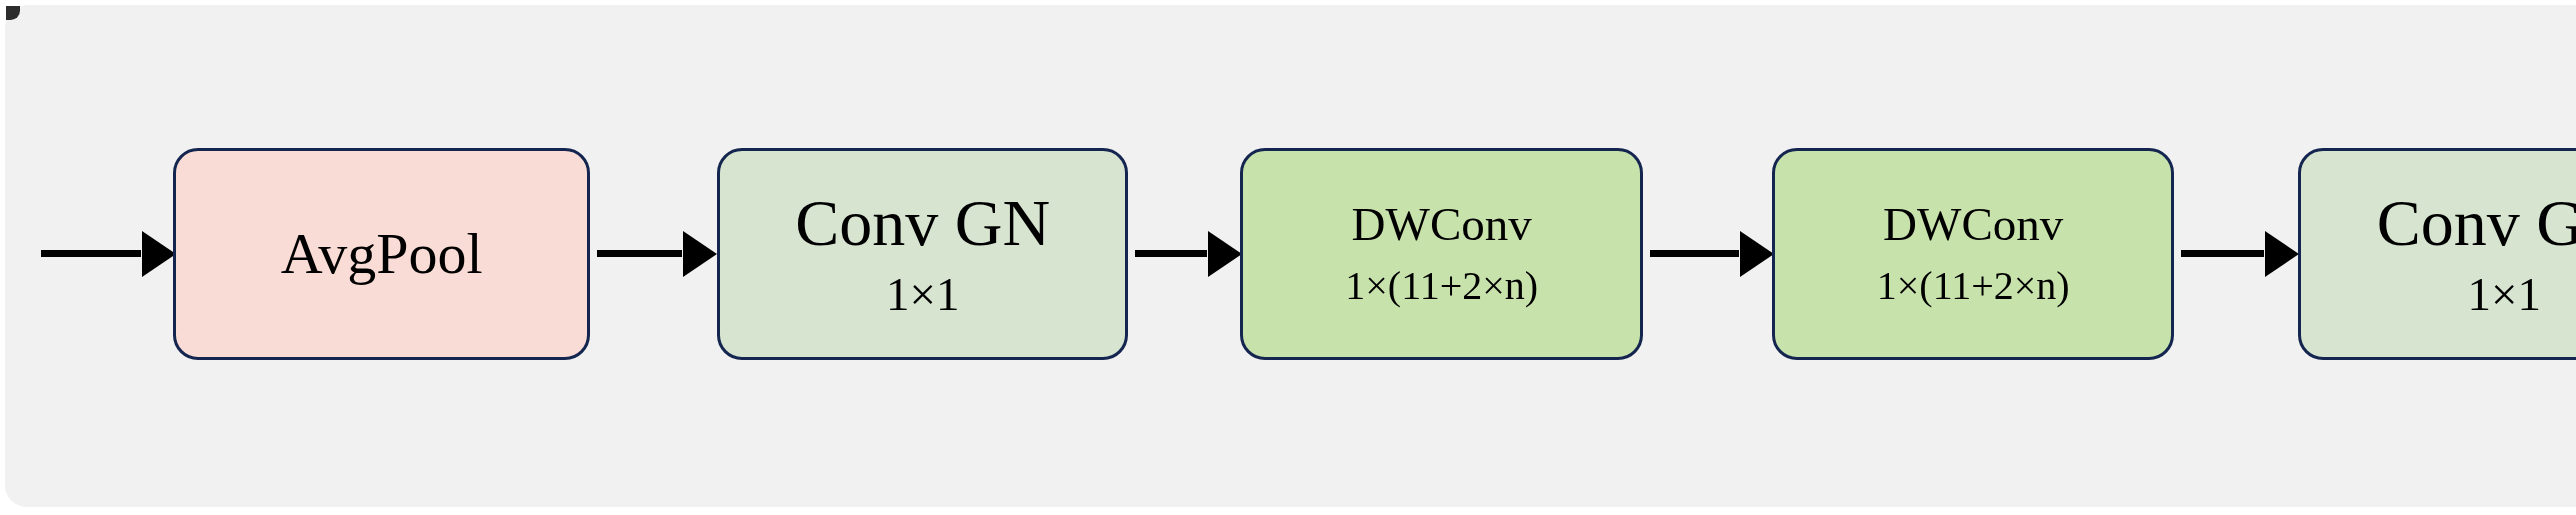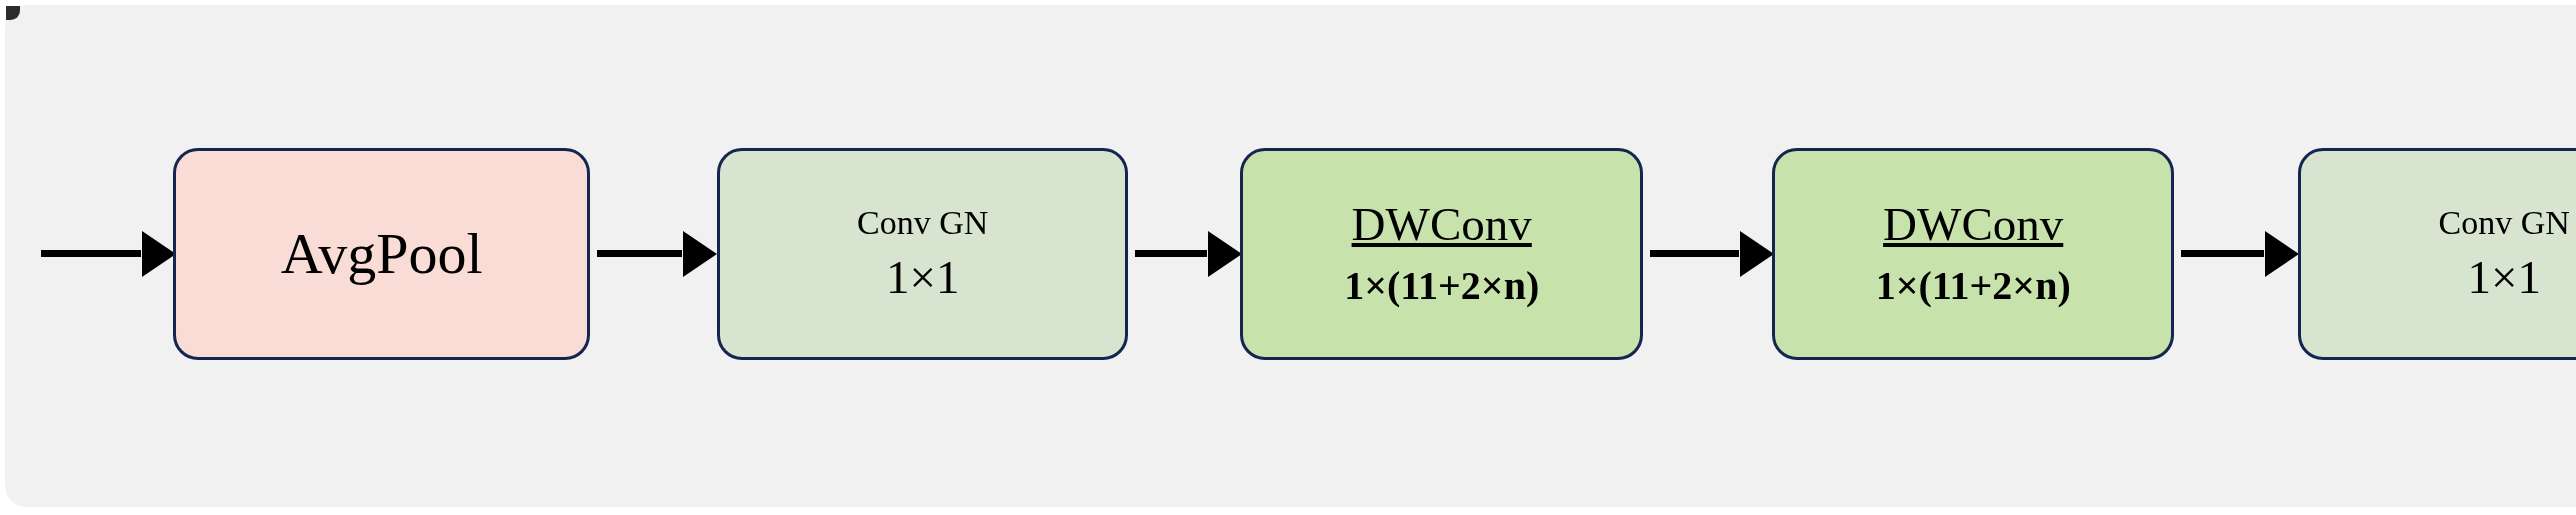--- a/index.html
+++ b/index.html
@@ -54,37 +54,37 @@
     display: flex;
     flex-direction: column;
     align-items: center;
     justify-content: center;
     text-align: center;
     color: #000000;
     overflow: hidden;
   }
   .node .line1 {
     font-family: "Liberation Serif", "DejaVu Serif", serif;
-    font-size: 34px;
+    font-size: 66px;
     line-height: 1.06;
     white-space: nowrap;
   }
   .node .line2 {
     font-family: "Liberation Serif", "DejaVu Serif", serif;
     font-size: 47px;
     line-height: 1.12;
     white-space: nowrap;
     margin-top: 9.3px;
     text-align: right;
   }
   .node.single .line1 {
     font-size: 58px;
   }
-  .node.compact .line1 { font-size: 47px; text-decoration: underline; }
-  .node.compact .line2 { font-size: 40px; margin-top: 14px; font-weight: bold; }
+  .node.compact .line1 { font-size: 47px; }
+  .node.compact .line2 { font-size: 40px; margin-top: 14px; }
 
   
   .arrow {
     position: absolute;
     height: 7.2px;
     top: 102px;          
     background: #000000;
   }
   .arrow::after {
     content: "";

